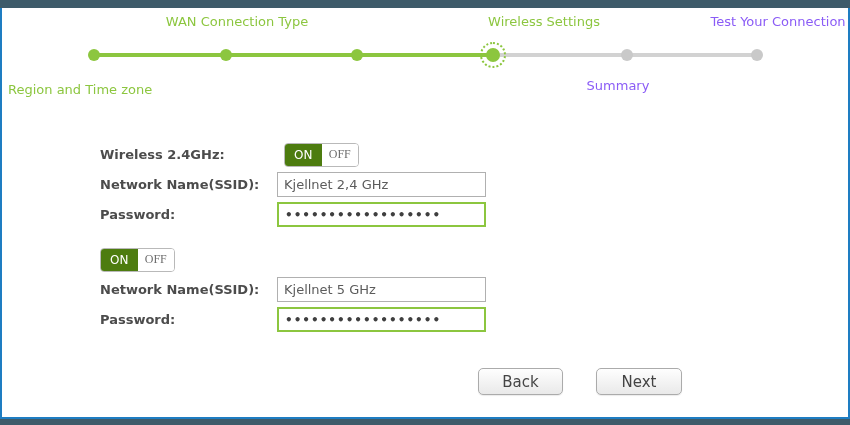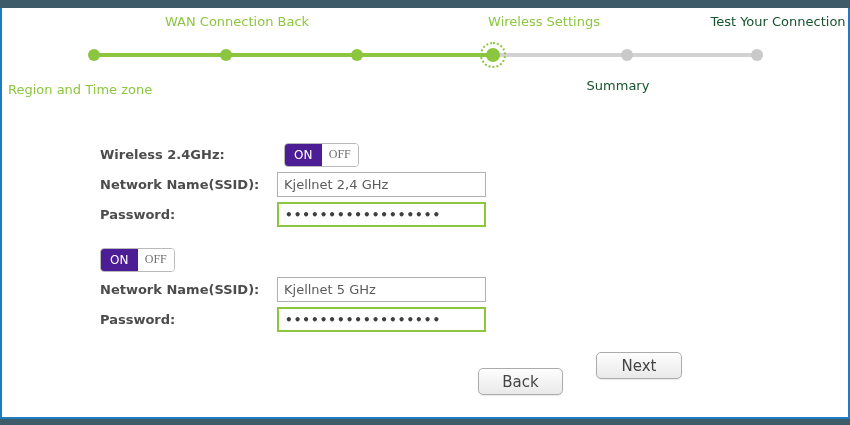--- a/index.html
+++ b/index.html
@@ -10,55 +10,55 @@
   .frame-top{position:absolute;top:0;left:0;right:0;height:8px;background:#3e5b6a;}
   .frame-bottom{position:absolute;bottom:0;left:0;right:0;height:6px;background:#3e5b6a;}
   .frame-left{position:absolute;top:8px;bottom:6px;left:0;width:2px;background:#1e7dc2;}
   .frame-right{position:absolute;top:8px;bottom:6px;right:0;width:2px;background:#1e7dc2;}
   .frame-bottom-blue{position:absolute;bottom:6px;left:0;right:0;height:2px;background:#1e7dc2;}
 
   
   .step-label{position:absolute;font-size:13px;white-space:nowrap;transform:translateX(-50%);}
   .step-label.noshift{transform:none;}
   .step-label.done,.step-label.active{color:#8cc63f;}
-  .step-label.upcoming{color:#14532d;}
+  .step-label.upcoming{color:#8b5cf6;}
   .line-seg{position:absolute;top:53px;height:4px;}
   .line-green{background:#8cc63f;}
   .line-gray{background:#d2d2d2;}
   .dot{position:absolute;top:55px;width:12px;height:12px;border-radius:50%;transform:translate(-50%,-50%);}
   .dot.done{background:#8cc63f;}
   .dot.upcoming{background:#c9c9c9;}
   .dot-ring{position:absolute;top:55px;width:22px;height:22px;border:2px dotted #8cc63f;border-radius:50%;transform:translate(-50%,-50%);display:flex;align-items:center;justify-content:center;}
   .dot-ring .core{width:14px;height:14px;border-radius:50%;background:#8cc63f;}
 
   
   .form-row{position:absolute;left:100px;display:flex;align-items:center;height:25px;}
   .form-label{width:177px;font-size:13px;font-weight:bold;color:#4c4c4c;}
   .toggle{display:flex;width:75px;height:24px;border:1px solid #b9b9b9;border-radius:4px;overflow:hidden;background:#fff;box-sizing:border-box;cursor:pointer;}
-  .toggle .on{flex:1;background:#4c1d95;color:#ffffff;display:flex;align-items:center;justify-content:center;font-size:12px;}
+  .toggle .on{flex:1;background:#4d7c0f;color:#ffffff;display:flex;align-items:center;justify-content:center;font-size:12px;}
   .toggle .off{flex:1;background:#ffffff;color:#6e6e6e;display:flex;align-items:center;justify-content:center;font-size:12px;font-family:Liberation Serif, serif;}
   .text-input{width:209px;height:25px;box-sizing:border-box;border:1px solid #b0b0b0;background:#fff;color:#5c5c5c;font-size:13px;padding:4px 6px;font-family:"DejaVu Sans","Liberation Sans",sans-serif;outline:none;}
   .pwd-input{border:2px solid #8cc63f;font-size:12px;font-weight:bold;letter-spacing:1px;color:#3f3f3f;}
 
   
   .btn{position:absolute;height:27px;border:1px solid #ababab;border-radius:5px;background:linear-gradient(#fefefe,#e9e9e9);color:#444444;font-size:15px;font-family:"DejaVu Sans","Liberation Sans",sans-serif;cursor:pointer;box-shadow:0 1px 1px rgba(0,0,0,0.08);}
 </style>
 </head>
 <body>
 
 <div class="page">
 
   <div class="frame-top"></div>
   <div class="frame-left"></div>
   <div class="frame-right"></div>
   <div class="frame-bottom-blue"></div>
   <div class="frame-bottom"></div>
 
   <div>
-    <div class="step-label done" style="left:237px;top:14px;">WAN Connection Back</div>
+    <div class="step-label done" style="left:237px;top:14px;">WAN Connection Type</div>
     <div class="step-label active" style="left:500px;top:14px;margin-left:44px;">Wireless Settings</div>
     <div class="step-label upcoming" style="left:778px;top:14px;">Test Your Connection</div>
 
     <div class="line-seg line-green" style="left:94px;width:399px;"></div>
     <div class="line-seg line-gray" style="left:493px;width:264px;"></div>
 
     <div class="dot done" style="left:94px;"></div>
     <div class="dot done" style="left:226px;"></div>
     <div class="dot done" style="left:357px;"></div>
     <div class="dot-ring" style="left:493px;">
@@ -96,15 +96,15 @@
   <div class="form-row" style="top:277px;">
     <span class="form-label">Network Name(SSID):</span>
     <input class="text-input" type="text" value="Kjellnet 5 GHz" style="">
   </div>
   <div class="form-row" style="top:307px;">
     <span class="form-label">Password:</span>
     <input class="text-input pwd-input" type="text" value="••••••••••••••••••" style="">
   </div>
 
   <button class="btn" style="left:478px;top:368px;width:85px;">Back</button>
-  <button class="btn" style="left:596px;top:352px;width:86px;">Next</button>
+  <button class="btn" style="left:596px;top:368px;width:86px;">Next</button>
 
 </div>
 
 </body></html>

